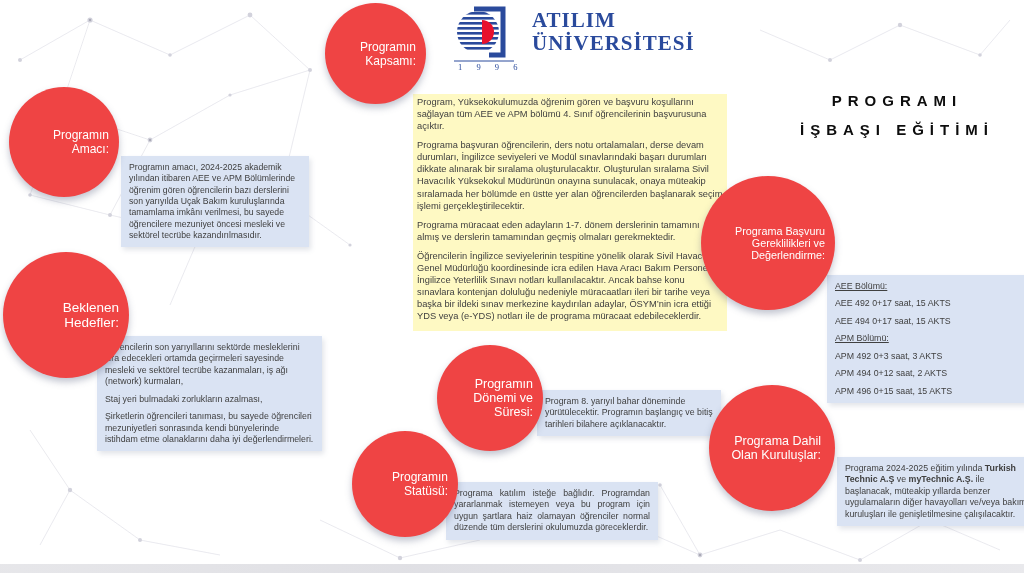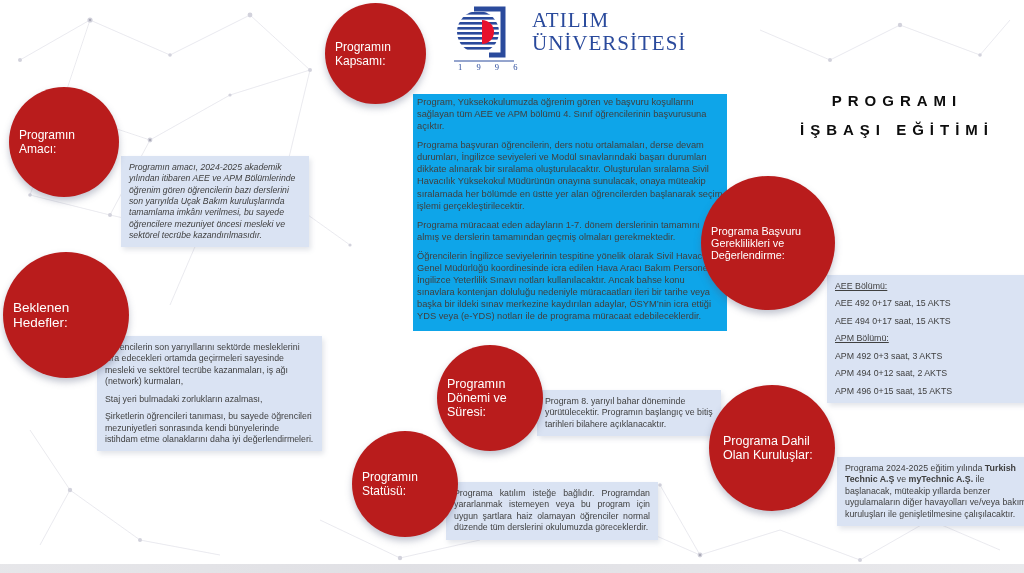--- a/index.html
+++ b/index.html
@@ -9,56 +9,56 @@
     font-family:"Liberation Sans", sans-serif;
     -webkit-font-smoothing:antialiased;
   }
   .bg-net{position:absolute;left:0;top:0;z-index:0;}
   .bottom-band{position:absolute;left:0;right:0;bottom:0;height:9px;z-index:0;
     background:linear-gradient(to right,#d9d9de,#cfcfd6 40%,#dddde2);opacity:.65;}
 
   
   .circle{
     position:absolute;border-radius:50%;
-    background:#b91c1c;color:#ffffff;z-index:3;
-    display:flex;align-items:center;justify-content:center;text-align:left;
+    background:#ef4444;color:#ffffff;z-index:3;
+    display:flex;align-items:center;justify-content:center;text-align:right;
     box-shadow:0 4px 7px rgba(80,90,120,.35);
   }
   .circle span{display:block;padding:0 10px;}
 
   
   .box{
     position:absolute;background:#dae3f3;color:#404040;z-index:2;
     padding:6px 8px;font-size:8.8px;line-height:1.3;
     box-shadow:2px 3px 5px rgba(100,110,140,.18);
   }
   .box p{margin:0 0 6px 0;}
   .box p:last-child{margin-bottom:0;}
   .u{text-decoration:underline;}
   .just{text-align:justify;}
   b{font-weight:bold;}
 
   
   .kapsam-block{
     position:absolute;left:413px;top:94px;width:306px;z-index:1;
-    background:#0ea5e9;color:#404040;font-size:9.3px;line-height:1.3;padding:2px 4px;
+    background:#fef9c3;color:#404040;font-size:9.3px;line-height:1.3;padding:2px 4px;
   }
   .kapsam-block p{margin:0 0 7px 0;}
 
   
   .big-title{
     position:absolute;left:772px;top:86px;width:250px;z-index:2;
     text-align:center;color:#0d0d0d;font-weight:bold;font-size:15px;
     letter-spacing:6px;line-height:29px;
   }
 
   
   .logo{position:absolute;left:452px;top:5px;z-index:2;display:flex;align-items:flex-start;}
   .logo-text{margin-left:8px;color:#2a4a9c;font-family:"Liberation Serif", serif;
-    font-weight:normal;font-size:21px;line-height:23px;letter-spacing:1px;margin-top:4px;}
+    font-weight:bold;font-size:21px;line-height:23px;letter-spacing:1px;margin-top:4px;}
 </style>
 </head>
 <body>
 
 <svg class="bg-net" width="1024" height="573" viewBox="0 0 1024 573">
   <g stroke="#e3e3ea" stroke-width="0.9" opacity="0.85">
     <line x1="20" y1="60" x2="90" y2="20"></line>
       <line x1="90" y1="20" x2="170" y2="55"></line>
     <line x1="170" y1="55" x2="250" y2="15"></line>
       <line x1="250" y1="15" x2="310" y2="70"></line>
@@ -183,21 +183,21 @@
 </div>
 
 <div class="circle" style="left:701px;top:176px;width:134px;height:134px;font-size:10.8px;">
   <span>Programa Başvuru Gereklilikleri ve Değerlendirme:</span>
 </div>
 
 <div class="circle" style="left:709px;top:385px;width:126px;height:126px;font-size:12.5px;">
   <span style="padding:0 14px;">Programa Dahil Olan Kuruluşlar:</span>
 </div>
 
-<div class="box" style="left:121px;top:156px;width:172px;font-size:8.7px;font-style:italic;">
+<div class="box" style="left:121px;top:156px;width:172px;font-size:8.7px;">
   <p>Programın amacı, 2024-2025 akademik yılından itibaren AEE ve APM Bölümlerinde öğrenim gören öğrencilerin bazı derslerini son yarıyılda Uçak Bakım kuruluşlarında tamamlama imkânı verilmesi, bu sayede öğrencilere mezuniyet öncesi mesleki ve sektörel tecrübe kazandırılmasıdır.</p>
 </div>
 
 <div class="kapsam-block">
   <p>Program, Yüksekokulumuzda öğrenim gören ve başvuru koşullarını sağlayan tüm AEE ve APM bölümü 4. Sınıf öğrencilerinin başvurusuna açıktır.</p>
   <p>Programa başvuran öğrencilerin, ders notu ortalamaları, derse devam durumları, İngilizce seviyeleri ve Modül sınavlarındaki başarı durumları dikkate alınarak bir sıralama oluşturulacaktır. Oluşturulan sıralama Sivil Havacılık Yüksekokul Müdürünün onayına sunulacak, onaya müteakip sıralamada her bölümde en üstte yer alan öğrencilerden başlanarak seçim işlemi gerçekleştirilecektir.</p>
   <p>Programa müracaat eden adayların 1-7. dönem derslerinin tamamını almış ve derslerin tamamından geçmiş olmaları gerekmektedir.</p>
   <p>Öğrencilerin İngilizce seviyelerinin tespitine yönelik olarak Sivil Havacılık Genel Müdürlüğü koordinesinde icra edilen Hava Aracı Bakım Personeli İngilizce Yeterlilik Sınavı notları kullanılacaktır. Ancak bahse konu sınavlara kontenjan doluluğu nedeniyle müracaatları ileri bir tarihe veya başka bir ildeki sınav merkezine kaydırılan adaylar, ÖSYM’nin icra ettiği YDS veya (e-YDS) notları ile de programa müracaat edebileceklerdir.</p>
 </div>
 

